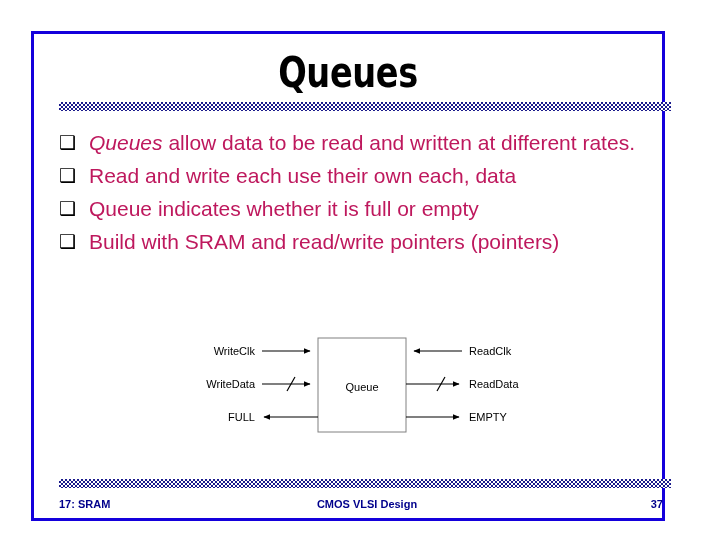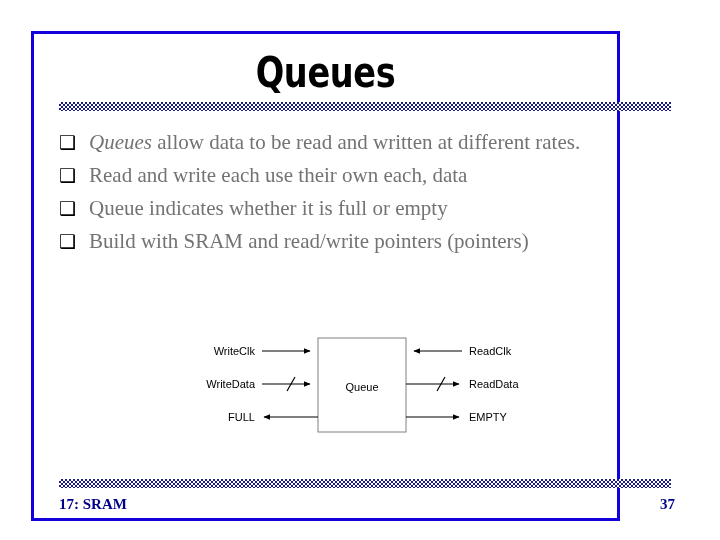--- a/index.html
+++ b/index.html
@@ -14,21 +14,21 @@
     background: #ffffff;
     overflow: hidden;
     font-family: "Liberation Sans", sans-serif;
   }
 
   
   #slide-frame {
     position: absolute;
     left: 31px;
     top: 31px;
-    width: 589px;
+    width: 634px;
     height: 490px;
     border: 3px solid #1400dc;
     box-sizing: border-box;
     background: #ffffff;
   }
 
   
   #slide-title {
     position: absolute;
     left: 0;
@@ -78,24 +78,24 @@
     font-family: "DejaVu Sans", sans-serif;
     font-size: 19px;
     line-height: 31px;
     color: #000000;
     text-align: left;
     padding-left: 4px;
     box-sizing: border-box;
   }
   .bullet-text {
     flex: 1 1 auto;
-    font-family: Liberation Serif, serif;
+    font-family: Liberation Sans, sans-serif;
     font-size: 21px;
     line-height: 31px;
-    color: #737373;
+    color: #be185d;
   }
   .bullet-text .em { font-style: italic; }
 
   
   #queue-diagram {
     position: absolute;
     left: 129px;
     top: 292px;
     width: 360px;
     height: 120px;
@@ -121,30 +121,30 @@
   #slide-footer {
     position: absolute;
     left: 25px;
     top: 462px;
     width: 616px;
     height: 18px;
   }
   .footer-cell {
     position: absolute;
     top: 0;
-    font-family: Liberation Serif, serif;
+    font-family: Liberation Sans, sans-serif;
     font-weight: bold;
-    font-size: 15px;
+    font-size: 11px;
     line-height: 16px;
     color: #00008c;
     white-space: nowrap;
   }
   #footer-left   { left: 0; }
   #footer-center { left: 0; width: 100%; text-align: center; }
-  #footer-right  { right: 0; text-align: right; }
+  #footer-right  { right: 12px; text-align: right; }
 </style>
 </head>
 <body>
 
 <div id="slide-root">
   <div id="slide-frame">
 
     <div id="slide-title">Queues</div>
 
     <div id="title-rule" class="checker-rule"></div>
@@ -206,17 +206,18 @@
 
         <text class="dg-label" x="306" y="95" text-anchor="start">EMPTY</text>
         <line class="dg-line" x1="243" y1="91" x2="296" y2="91" marker-end="url(#ah-r)"></line>
       </svg>
     </div>
 
     <div id="footer-rule" class="checker-rule"></div>
 
     <div id="slide-footer">
       <div id="footer-left" class="footer-cell">17: SRAM</div>
+      <div id="footer-center" class="footer-cell">CMOS VLSI Design</div>
       <div id="footer-right" class="footer-cell">37</div>
     </div>
 
   </div>
 </div>
 
 </body></html>

